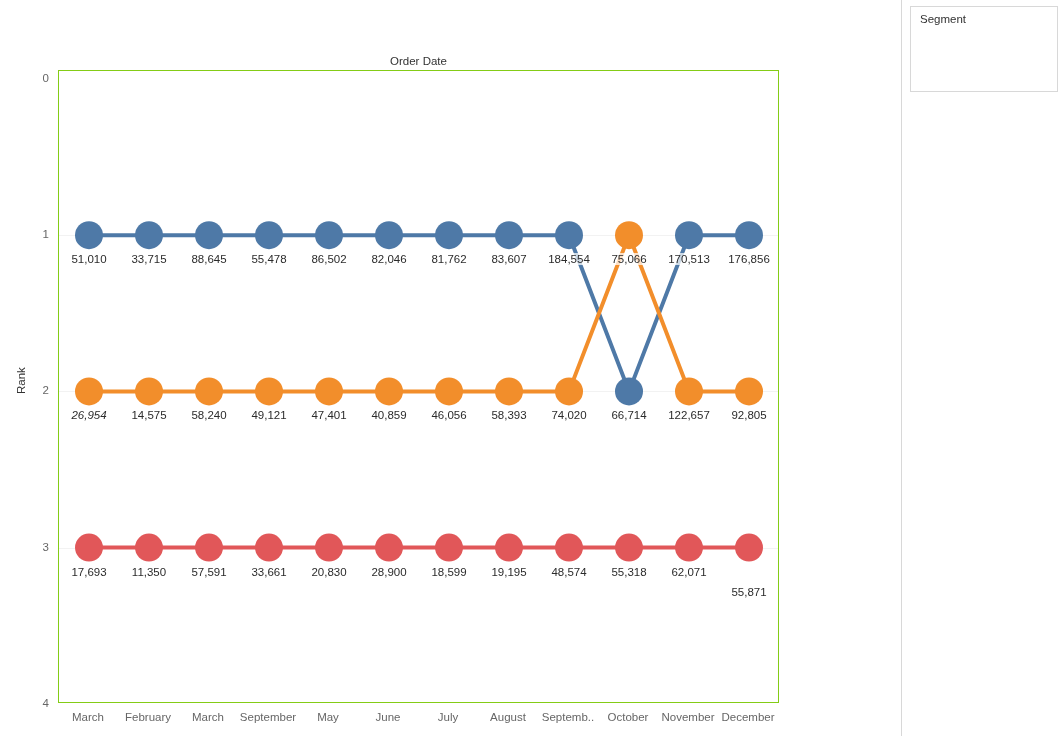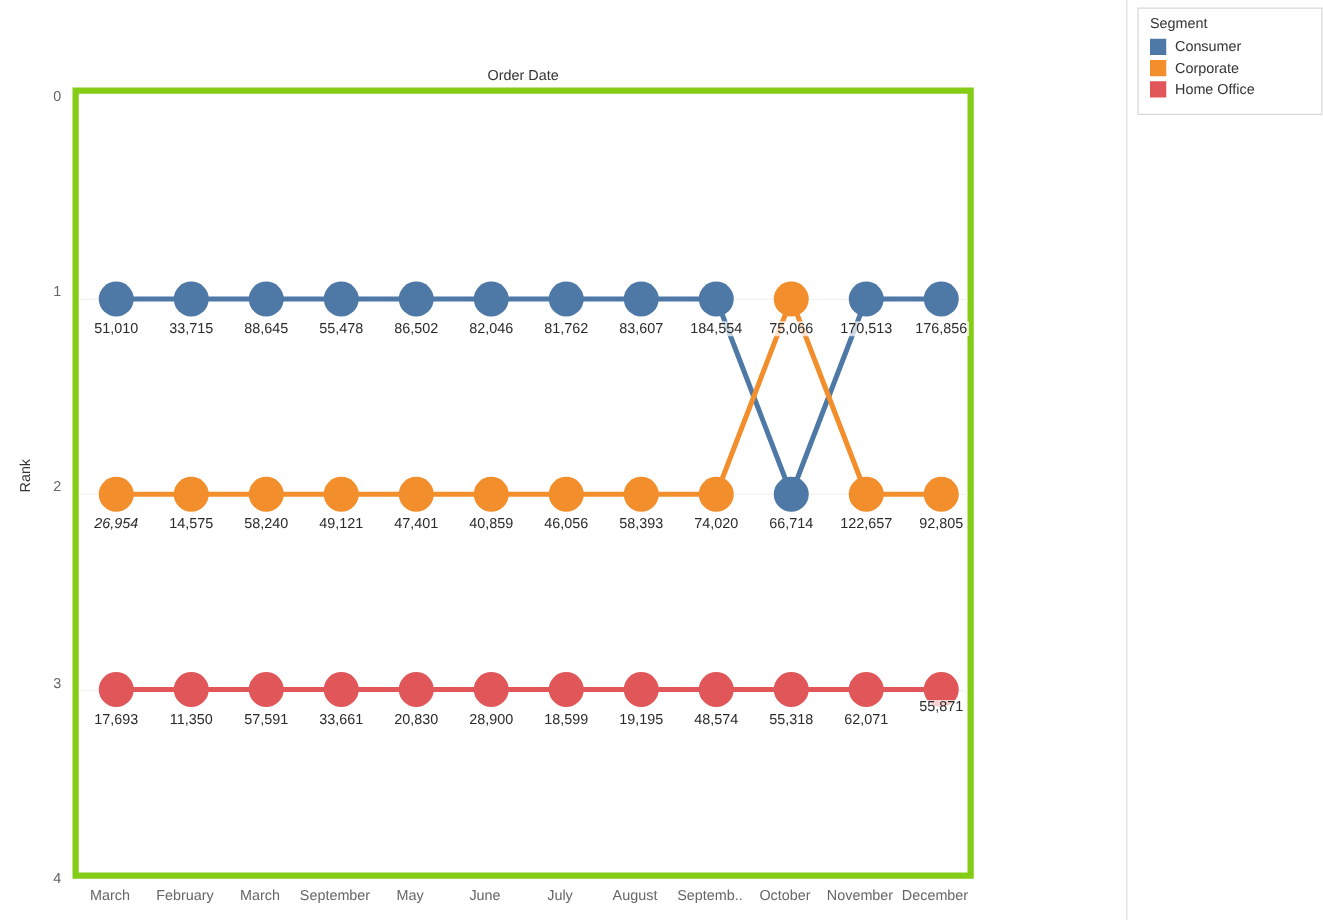--- a/index.html
+++ b/index.html
@@ -55,21 +55,21 @@
     color: #333333;
     white-space: nowrap;
   }
 
   
   #plot-frame {
     position: absolute;
     left: 58px; top: 70px;
     width: 721px;
     height: 633px;
-    border: 5px solid #84cc16;
+    border: 1px solid #84cc16;
     background: #ffffff;
   }
   #plot-inner {
     position: absolute;
     left: 0; top: 0;
     width: 100%; height: 100%;
   }
   .gridline {
     position: absolute;
     left: 0;
@@ -280,21 +280,21 @@
           <div class="dot-label" style="left: 90px; top: 494.6px;">11,350</div>
           <div class="dot-label" style="left: 150px; top: 494.6px;">57,591</div>
           <div class="dot-label" style="left: 210px; top: 494.6px;">33,661</div>
           <div class="dot-label" style="left: 270px; top: 494.6px;">20,830</div>
           <div class="dot-label" style="left: 330px; top: 494.6px;">28,900</div>
           <div class="dot-label" style="left: 390px; top: 494.6px;">18,599</div>
           <div class="dot-label" style="left: 450px; top: 494.6px;">19,195</div>
           <div class="dot-label" style="left: 510px; top: 494.6px;">48,574</div>
           <div class="dot-label" style="left: 570px; top: 494.6px;">55,318</div>
           <div class="dot-label" style="left: 630px; top: 494.6px;">62,071</div>
-          <div class="dot-label" style="left: 690px; top: 485px;">55,871</div>
+          <div class="dot-label" style="left: 690px; top: 515px;">55,871</div>
         </div>
     </div>
   </div>
 
   <div id="x-axis">
     <div id="x-ticks-host">
         <div class="x-tick" style="left: 30px;">March</div>
         <div class="x-tick" style="left: 90px;">February</div>
         <div class="x-tick" style="left: 150px;">March</div>
         <div class="x-tick" style="left: 210px;">September</div>
@@ -307,28 +307,14 @@
         <div class="x-tick" style="left: 630px;">November</div>
         <div class="x-tick" style="left: 690px;">December</div>
       </div>
   </div>
 
 </div>
 
 <div id="legend-pane">
   <div id="legend-card">
     <div id="legend-title">Segment</div>
-    <div id="legend-rows-host">
-        <div class="legend-row">
-          <span class="legend-swatch" style="background: rgb(78, 121, 167);"></span>
-          <span class="legend-label">Consumer</span>
-        </div>
-        <div class="legend-row">
-          <span class="legend-swatch" style="background: rgb(242, 142, 43);"></span>
-          <span class="legend-label">Corporate</span>
-        </div>
-        <div class="legend-row">
-          <span class="legend-swatch" style="background: rgb(225, 87, 89);"></span>
-          <span class="legend-label">Home Office</span>
-        </div>
-      </div>
   </div>
 </div>
 
 </body></html>

